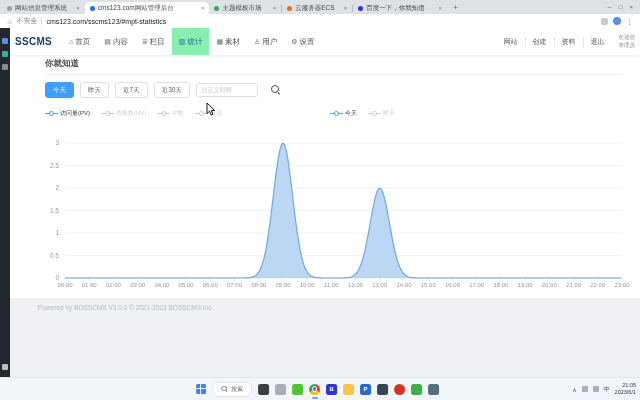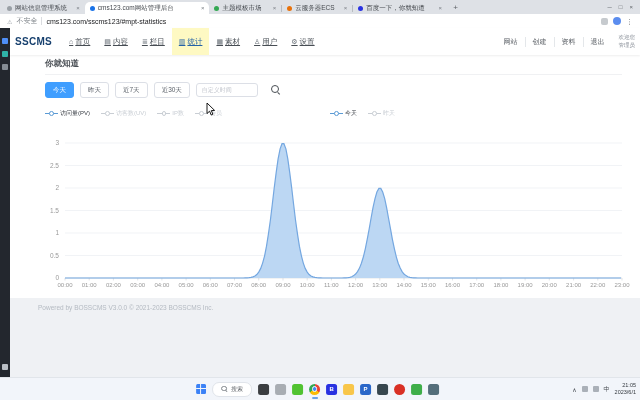--- a/index.html
+++ b/index.html
@@ -32,23 +32,23 @@
   
   .leftstrip{position:absolute;left:0;top:28px;width:10px;bottom:22px;background:#23272e;
     display:flex;flex-direction:column;align-items:center;padding-top:10px;gap:7px;}
   .strip-ico{width:6px;height:6px;border-radius:1px;flex:none;}
   .strip-ico.last{margin-top:auto;margin-bottom:8px;}
   
   .appheader{position:absolute;left:10px;top:28px;right:0;height:27px;background:#fff;
     box-shadow:0 1px 2px rgba(0,0,0,.07);display:flex;align-items:center;z-index:2;}
   .logo{font-weight:bold;font-size:10px;color:#17406e;padding:0 10px 0 5px;letter-spacing:.3px;}
   .nav{display:flex;height:100%;}
-  .nav-item{display:flex;align-items:center;gap:2px;padding:0 7px;font-size:7.5px;color:#474d54;text-decoration:underline;}
+  .nav-item{display:flex;align-items:center;gap:2px;padding:0 7px;font-size:7.5px;color:#474d54;}
   .nav-item .nico{font-size:7px;color:#6c737b;}
-  .nav-item.active{background:#fef9c3;color:#2462a6;}
+  .nav-item.active{background:#86efac;color:#2462a6;}
   .nav-item.active .nico{color:#2462a6;}
   .hright{margin-left:auto;display:flex;align-items:center;font-size:7px;color:#565b61;padding-right:5px;}
   .hlink{padding:0 7px;border-left:1px solid #e4e7ea;}
   .hlink:first-child{border-left:none;}
   .welcome{font-size:5.5px;color:#8a9099;text-align:right;line-height:1.3;padding-left:7px;}
   
   .page-title{position:absolute;left:45px;top:58px;font-size:8.5px;font-weight:bold;color:#4a4f55;}
   .title-divider{position:absolute;left:45px;right:18px;top:74px;height:1px;background:#f0f1f3;}
   .filters{position:absolute;left:45px;top:82px;display:flex;gap:6px;align-items:center;}
   .fbtn{height:14px;padding:0 7px;border:1px solid #dcdfe6;border-radius:3px;font-size:6.5px;

